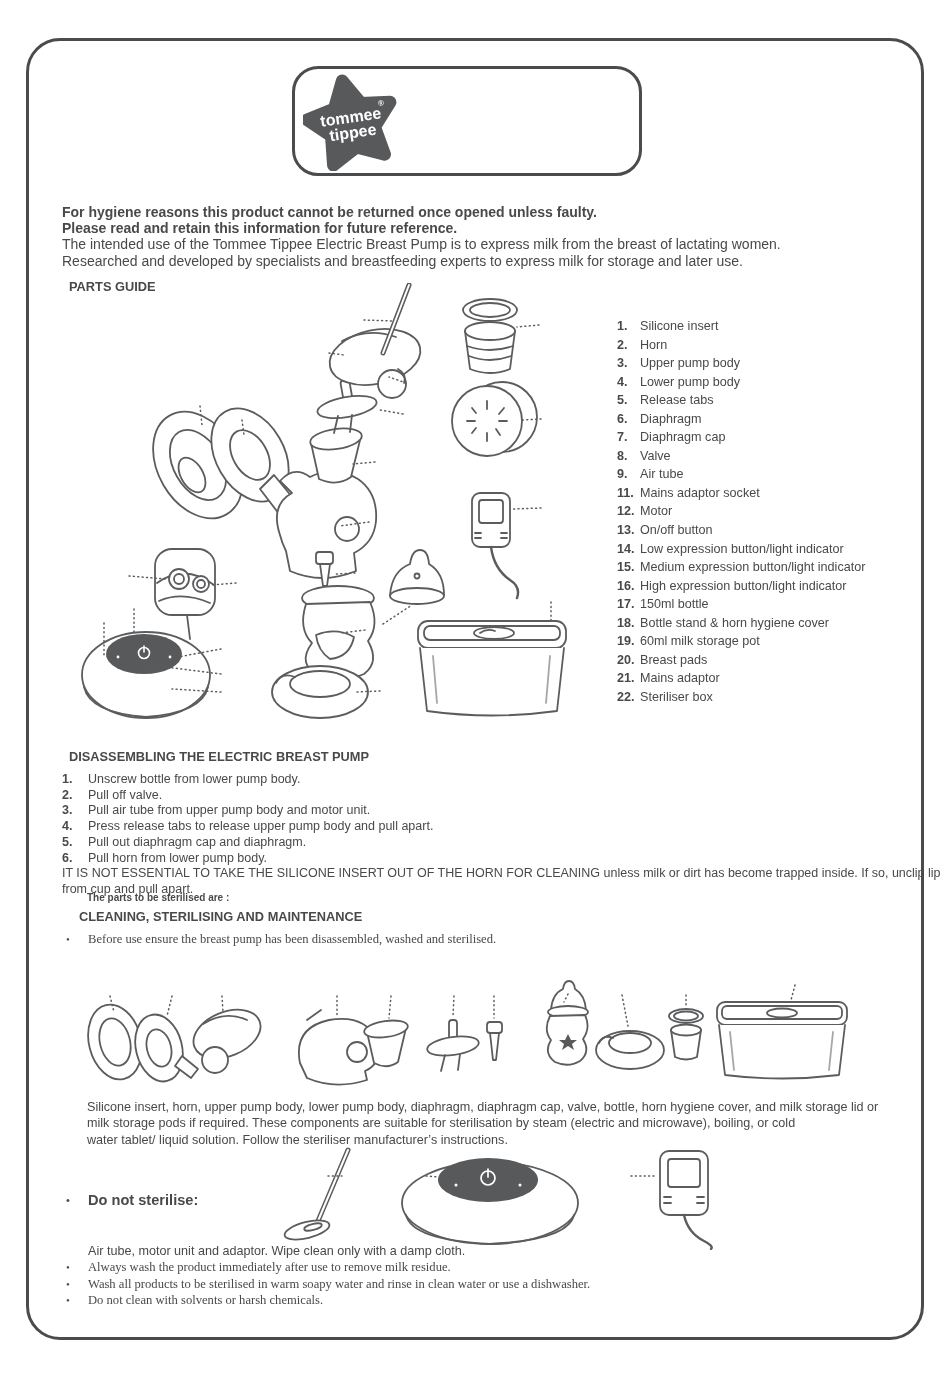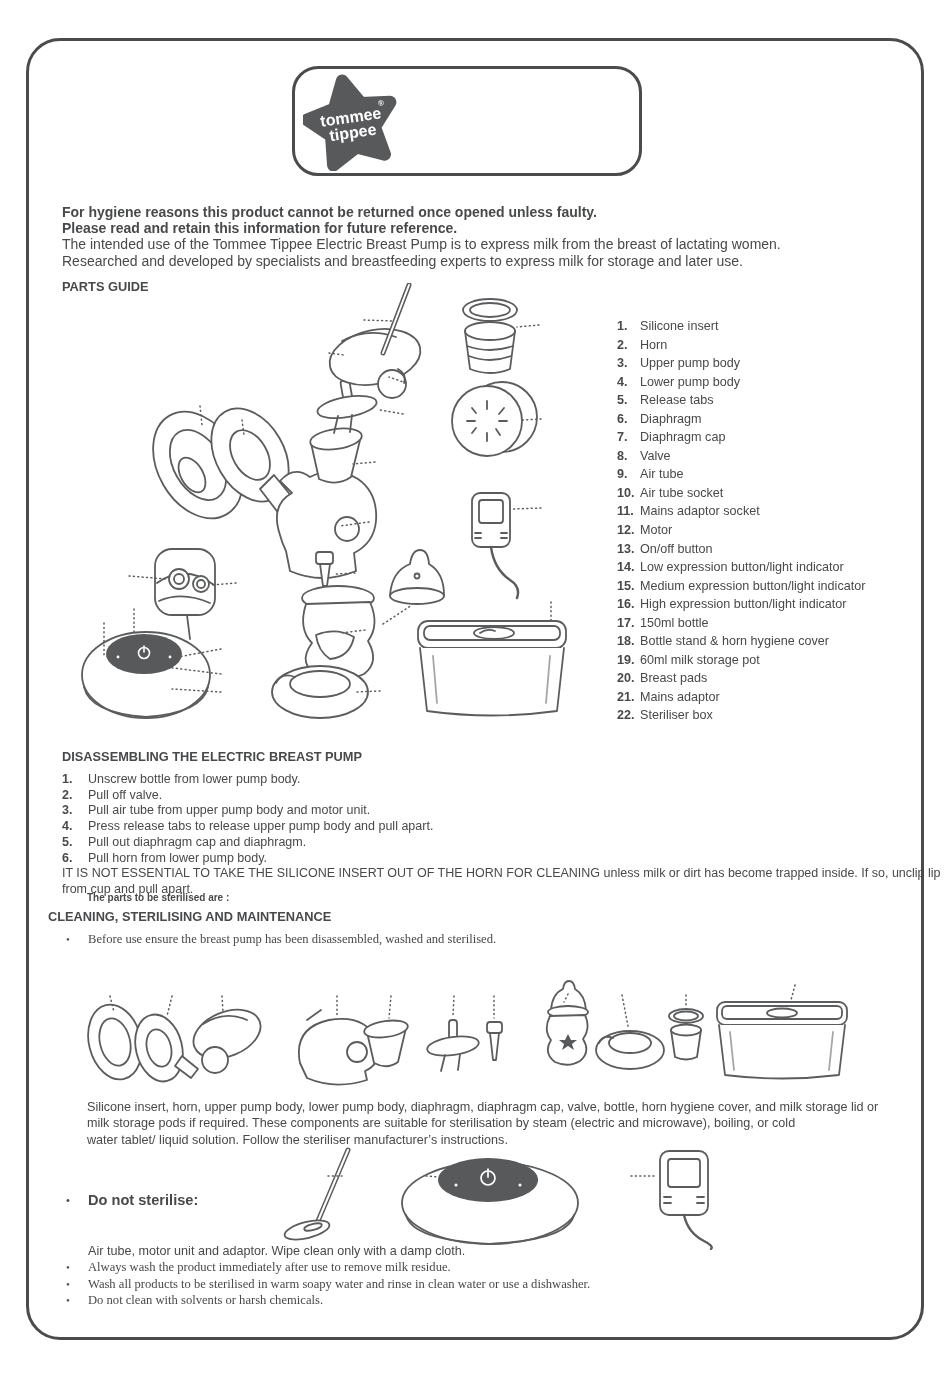--- a/index.html
+++ b/index.html
@@ -11,21 +11,21 @@
   .header-box{position:absolute;left:292px;top:66px;width:350px;height:110px;
               border:3px solid #4a4b4d;border-radius:26px;box-sizing:border-box;background:#fff;}
   .logo-star{position:absolute;left:8px;top:5px;width:97px;height:97px;}
   .header-text{position:absolute;left:112px;top:9px;width:224px;text-align:center;color:#4b4c4e;}
   .title{font-size:30px;line-height:31px;font-weight:bold;}
   .subtitle{font-size:16px;margin-top:4px;letter-spacing:0.2px;}
   
   .abs{position:absolute;}
   .intro{left:62px;top:204px;width:810px;font-size:14px;line-height:16.2px;}
   .b{font-weight:bold;}
-  .section-heading{font-weight:bold;font-size:12.8px;white-space:nowrap;}
+  .section-heading{font-weight:bold;font-size:12.8px;white-space:nowrap;margin-left:7px;}
   .parts-list{left:617px;top:319px;width:300px;}
   .part-row{display:flex;height:18.55px;font-size:12.6px;align-items:flex-start;}
   .pnum{width:23px;font-weight:bold;flex:none;}
   .steps{left:62px;top:772px;width:830px;font-size:12.5px;line-height:15.7px;}
   .step-row{display:flex;}
   .snum{width:26px;font-weight:bold;flex:none;}
   .note-line{white-space:nowrap;}
   .bullet-row{display:flex;font-family:Liberation Serif, serif;}
   .bullet-row::before{content:"\2022";width:26px;padding-left:4px;box-sizing:border-box;flex:none;font-size:11px;}
   .clean-bullet{left:62px;top:931px;width:830px;font-size:12.6px;line-height:16px;}
@@ -270,24 +270,20 @@
       </div>
       <div class="part-row">
         <span class="pnum">8.</span>
         <span class="plabel">Valve</span>
       </div>
       <div class="part-row">
         <span class="pnum">9.</span>
         <span class="plabel">Air tube</span>
       </div>
       <div class="part-row">
-        <span class="pnum">10.</span>
-        <span class="plabel">Air tube socket</span>
-      </div>
-      <div class="part-row">
         <span class="pnum">11.</span>
         <span class="plabel">Mains adaptor socket</span>
       </div>
       <div class="part-row">
         <span class="pnum">12.</span>
         <span class="plabel">Motor</span>
       </div>
       <div class="part-row">
         <span class="pnum">13.</span>
         <span class="plabel">On/off button</span>
@@ -359,21 +355,21 @@
           <span>Pull horn from lower pump body.</span>
         </div>
       </div>
     <div>
 
     <div class="note-line">IT IS NOT ESSENTIAL TO TAKE THE SILICONE INSERT OUT OF THE HORN FOR CLEANING unless milk or dirt has become trapped inside. If so, unclip lip</div>
         <div class="note-line">from cup and pull apart.</div>
       </div>
   </div>
 
-  <div class="abs section-heading" style="left:48px;top:909px;">CLEANING, STERILISING AND MAINTENANCE</div>
+  <div class="abs section-heading" style="left:72px;top:909px;">CLEANING, STERILISING AND MAINTENANCE</div>
   <div class="abs clean-bullet">
     <div class="bullet-row">
         <span>Before use ensure the breast pump has been disassembled, washed and sterilised.</span>
       </div>
   </div>
   <div class="abs sterilise-heading">The parts to be sterilised are :</div>
 
   <div class="diagram" style="left:85px;top:968px;width:780px;height:118px;">
     <svg width="780" height="118" viewBox="0 0 780 118">
       <g stroke="#5b5c5e" stroke-width="1.8" fill="none" stroke-linecap="round" stroke-linejoin="round">

